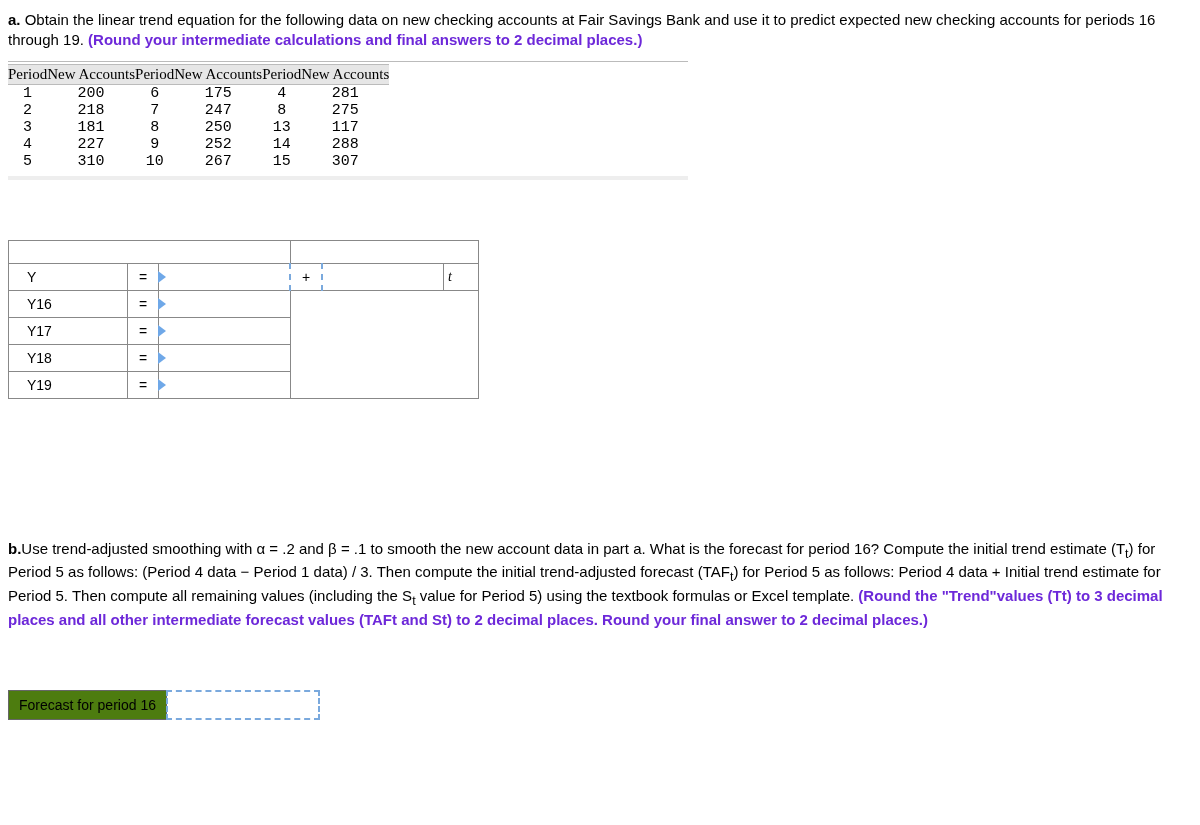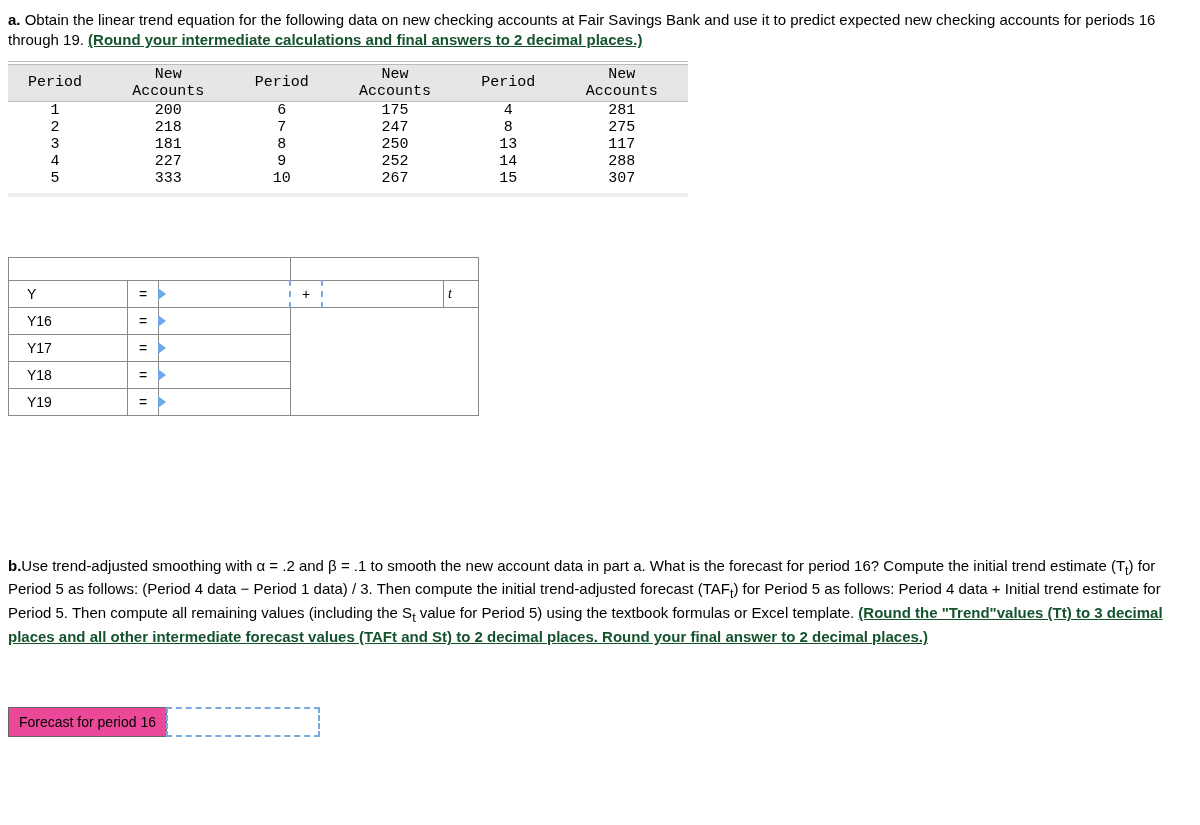--- a/index.html
+++ b/index.html
@@ -8,32 +8,32 @@
     color: #000;
     margin: 0;
     padding: 10px 8px;
     width: 1184px;
   }
   .question-text {
     line-height: 1.35;
     margin-bottom: 10px;
   }
   .bold { font-weight: 700; }
-  .red { color: #14532d; text-decoration: underline; }
+  .red { color: #6d28d9; }
   .data-table {
     font-family: "Courier New", Courier, monospace;
     font-size: 15px;
     border-collapse: collapse;
     margin-top: 2px;
   }
   .data-table th {
     background: #e6e6e6;
     font-weight: 400;
-    font-family: Liberation Mono, monospace;
-    padding: 1px 20px;
+    font-family: Liberation Serif, serif;
+    padding: 1px 0;
     text-align: center;
     border-top: 1px solid #bbb;
     border-bottom: 1px solid #bbb;
   }
   .data-table td {
     padding: 0 8px;
     text-align: center;
     font-family: "Courier New", Courier, monospace;
   }
   .data-table-wrap {
@@ -109,21 +109,21 @@
   }
   
   .forecast-wrap {
     display: flex;
     align-items: stretch;
   }
   .forecast-label {
     border: 1px solid #666;
     padding: 6px 10px;
     font-size: 14px;
-    background: #ec4899;
+    background: #4d7c0f;
     display: flex;
     align-items: center;
   }
   .forecast-input {
     border: 2px dashed #7aa9dd;
     border-left: 2px dashed #7aa9dd;
     width: 150px;
     margin-left: -1px;
   }
 </style>
@@ -173,21 +173,21 @@
   <tr>
           <td>4</td>
           <td>227</td>
           <td>9</td>
           <td>252</td>
           <td>14</td>
           <td>288</td>
         </tr>
   <tr>
           <td>5</td>
-          <td>333</td>
+          <td>310</td>
           <td>10</td>
           <td>267</td>
           <td>15</td>
           <td>307</td>
         </tr>
 </tbody>
     </table>
 </div>
 
 <div class="answer-wrap">

